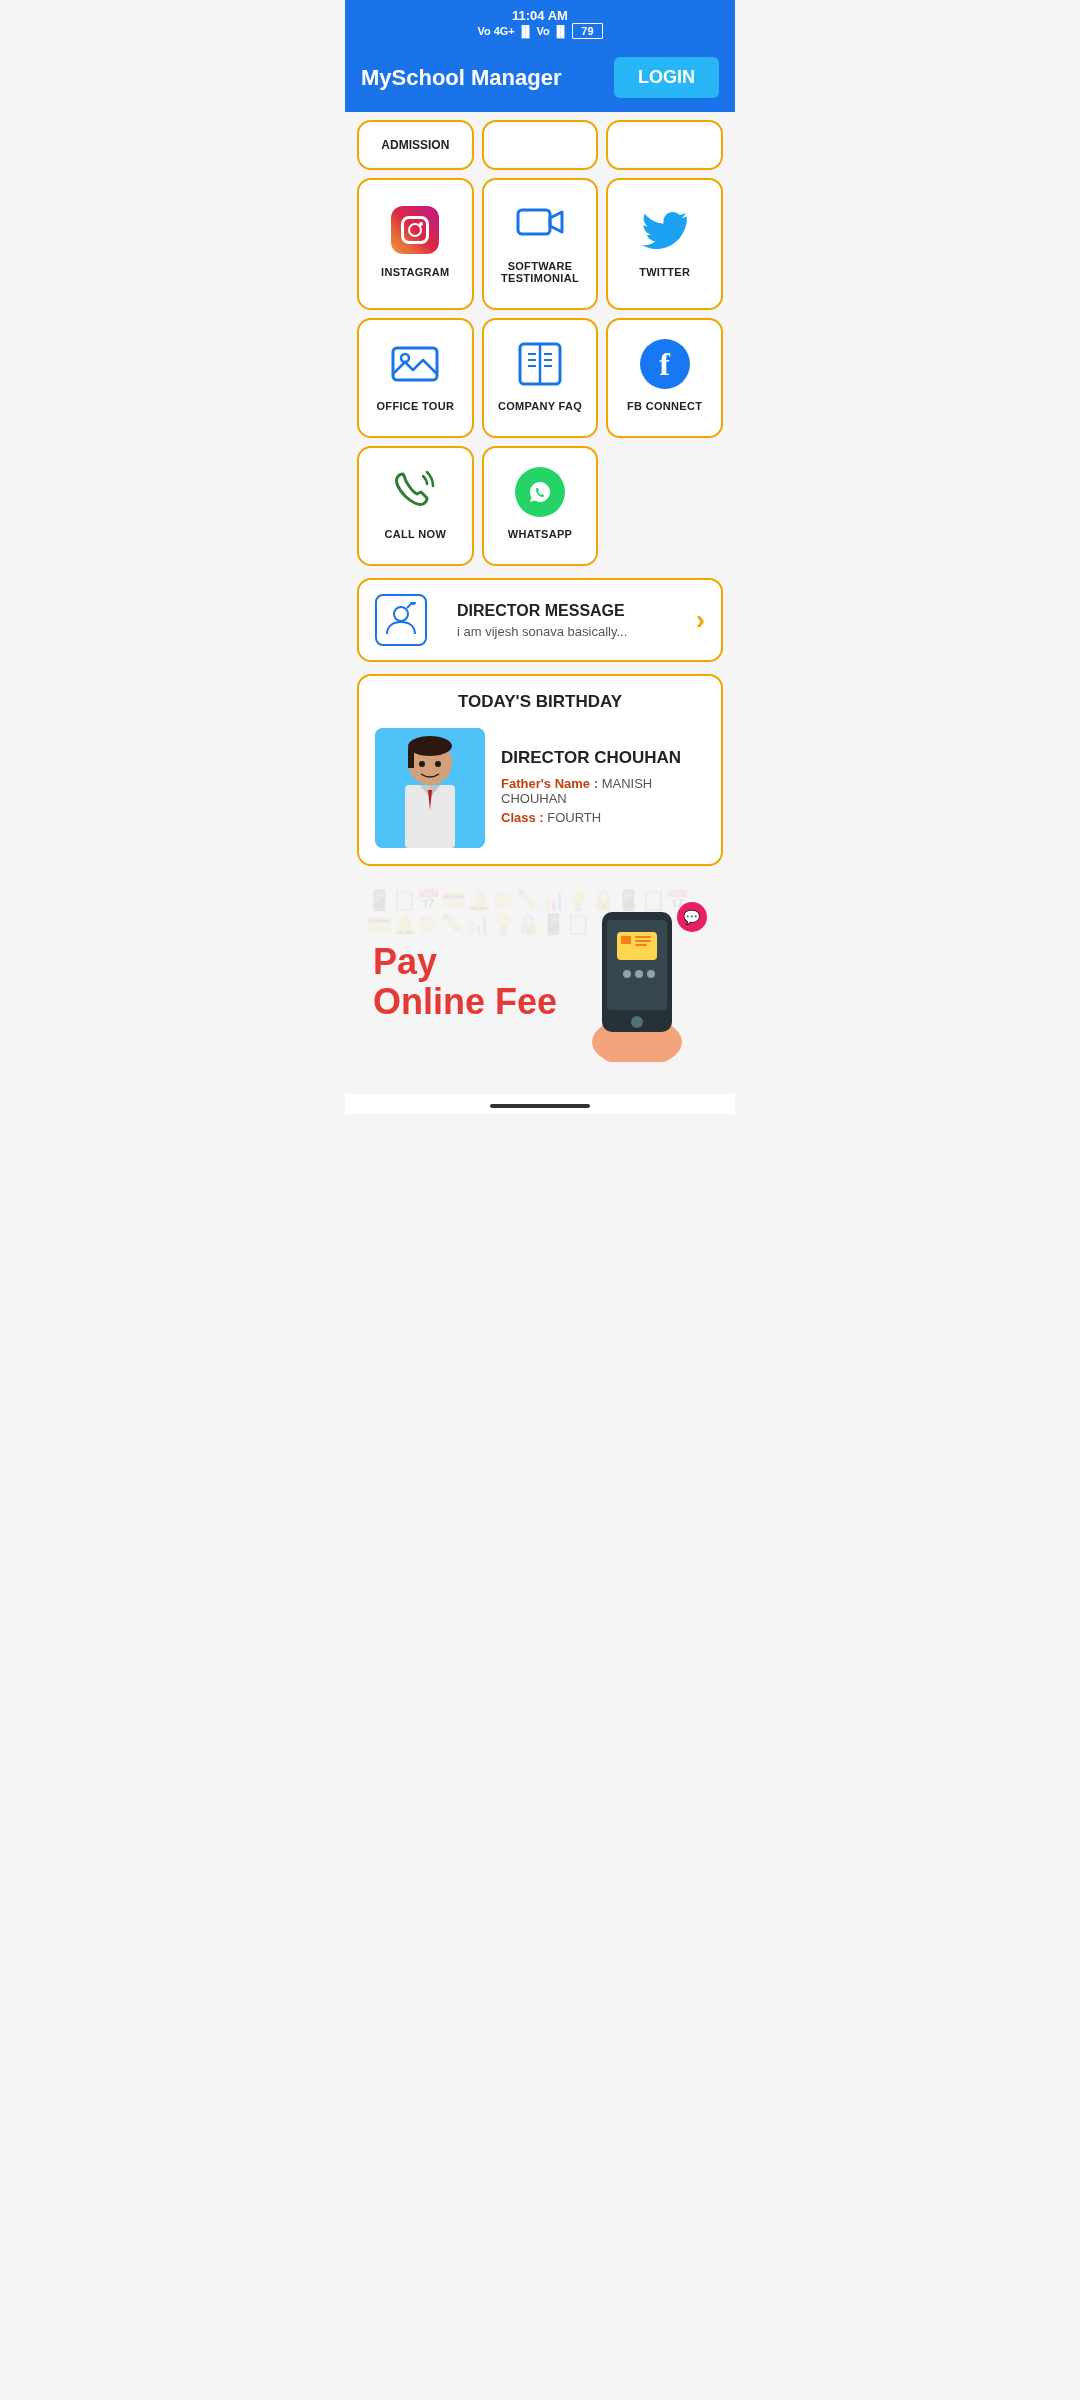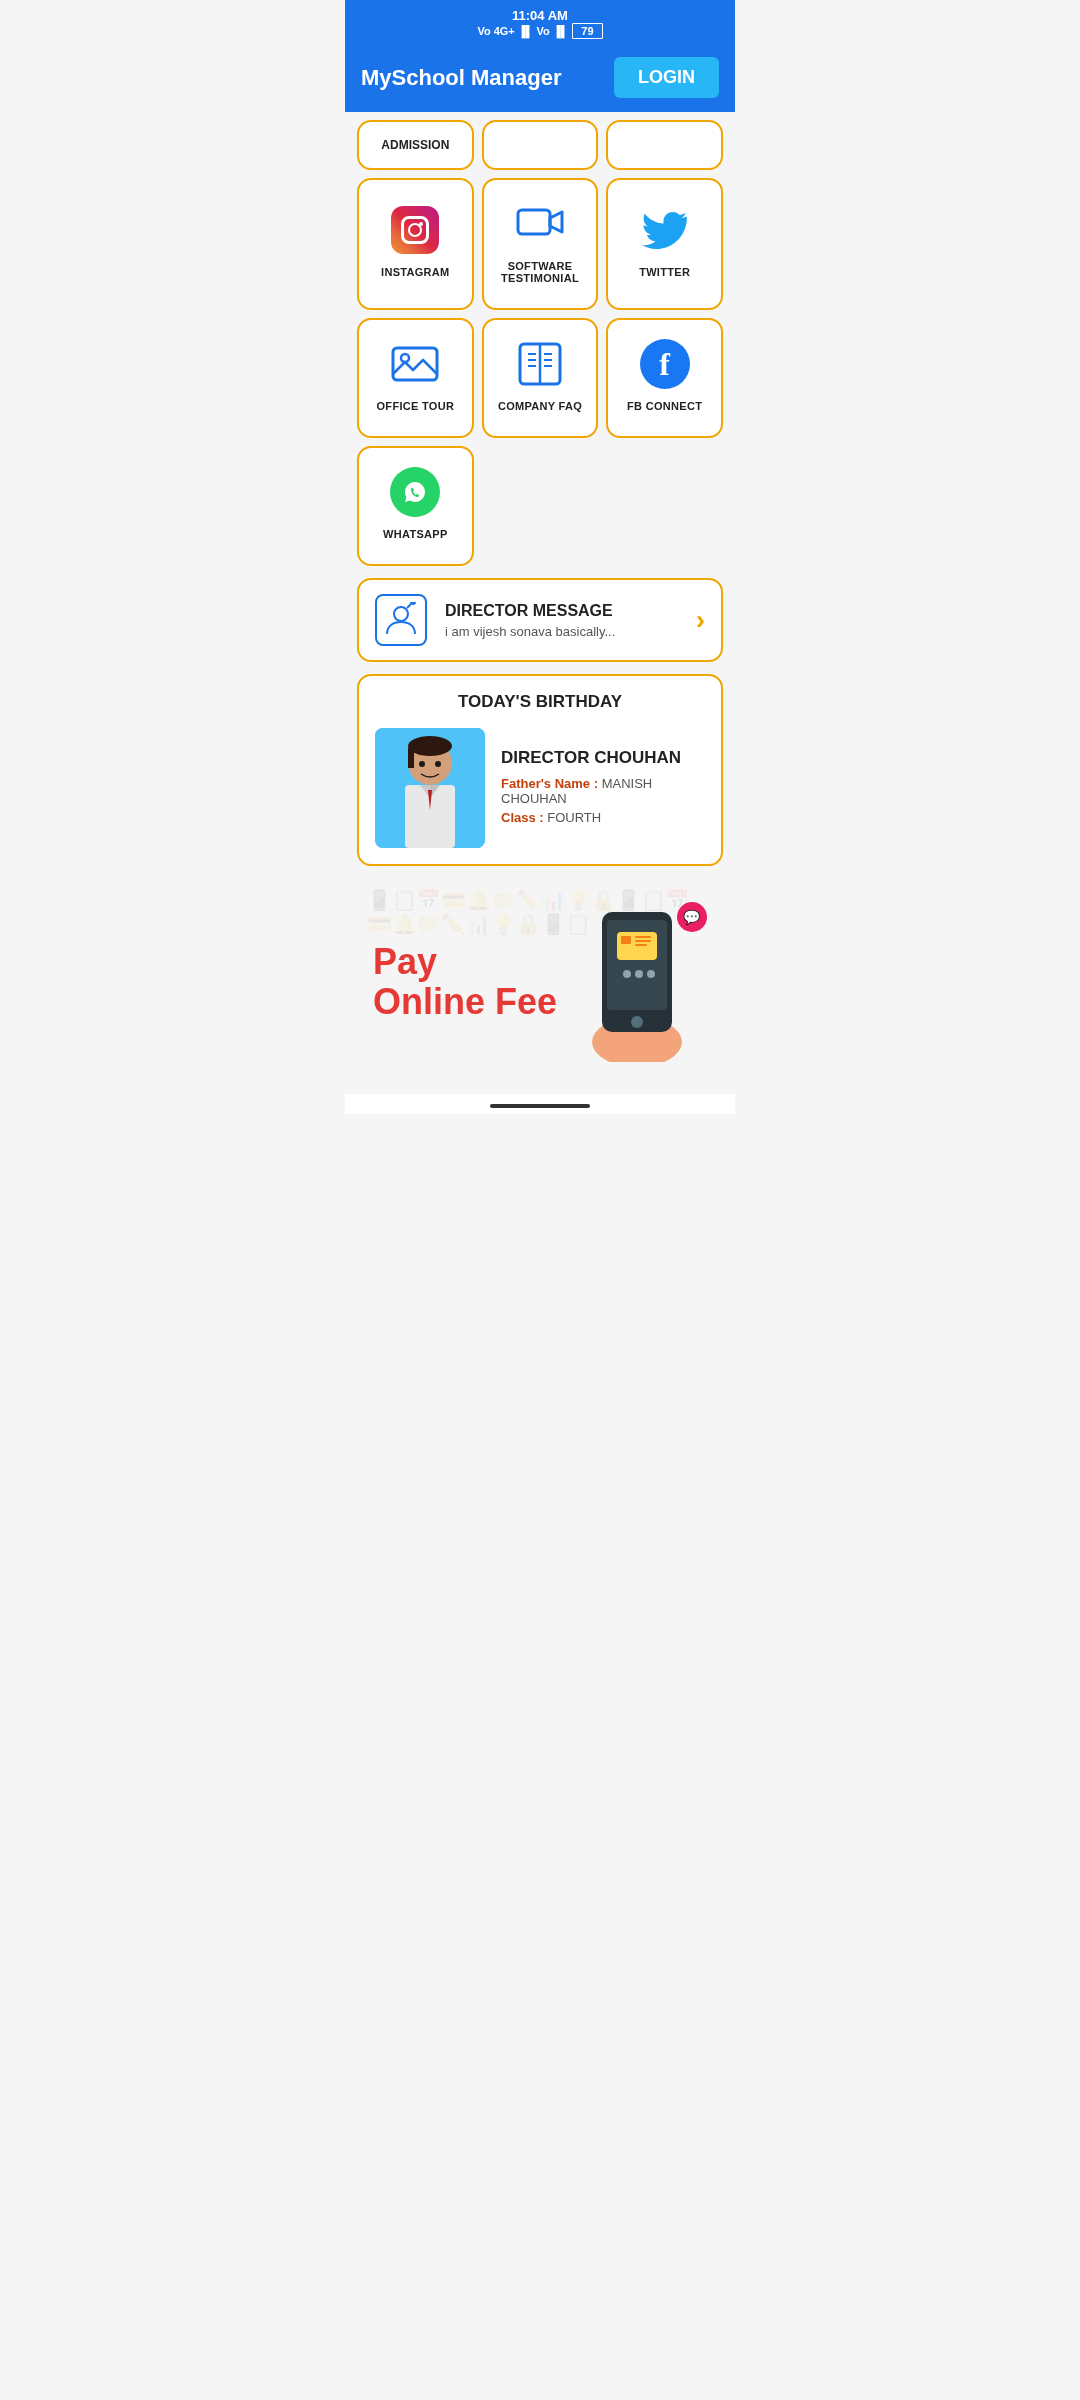--- a/index.html
+++ b/index.html
@@ -203,21 +203,21 @@
     }
 
     
     .director-card {
       background: white;
       border: 2px solid #f0a500;
       border-radius: 14px;
       padding: 14px 16px;
       display: flex;
       align-items: center;
-      gap: 18px;
+      gap: 30px;
       margin-bottom: 12px;
       cursor: pointer;
     }
     .director-avatar {
       width: 52px;
       height: 52px;
       border: 2px solid #1a73e8;
       border-radius: 8px;
       display: flex;
       align-items: center;
@@ -444,20 +444,32 @@
     <div class="icon-card">
       <div class="icon-area">
         <div class="fb-icon">f</div>
       </div>
       <span class="icon-label">FB CONNECT</span>
     </div>
   </div>
 
   <div class="two-col-row">
 
+    <div class="icon-card">
+      <div class="icon-area">
+        <svg width="52" height="52" viewBox="0 0 52 52">
+          <path d="M14,8 C14,8 10,8 8,12 C6,16 10,24 16,30 C22,36 30,40 34,38 C38,36 38,32 38,32
+            L32,26 L28,28 C28,28 24,26 20,20 C16,14 16,12 16,12 Z" fill="none" stroke="#2e7d32" stroke-width="3" stroke-linejoin="round"></path>
+
+          <path d="M34,10 C36,12 38,15 38,18" fill="none" stroke="#2e7d32" stroke-width="2.5" stroke-linecap="round"></path>
+          <path d="M38,6 C42,10 44,15 44,20" fill="none" stroke="#2e7d32" stroke-width="2.5" stroke-linecap="round"></path>
+        </svg>
+      </div>
+      <span class="icon-label">CALL NOW</span>
+    </div>
 
     <div class="icon-card">
       <div class="icon-area">
         <div class="whatsapp-icon">
           <svg width="36" height="36" viewBox="0 0 36 36">
             <circle cx="18" cy="18" r="16" fill="#25d366"></circle>
             <path d="M18,8 C12.5,8 8,12.5 8,18 C8,19.9 8.5,21.7 9.4,23.2 L8,28 L12.9,26.6
               C14.4,27.4 16.1,27.9 18,27.9 C23.5,27.9 28,23.4 28,17.9 C28,12.5 23.5,8 18,8 Z" fill="white"></path>
             <path d="M14,15.5 C14,15.5 14,14.5 14.8,14 C15.3,13.7 16,13.8 16,13.8
               L17,16.5 L16,17.5 C16,17.5 16.5,19 18.5,21 L19.5,20 L22,21 

